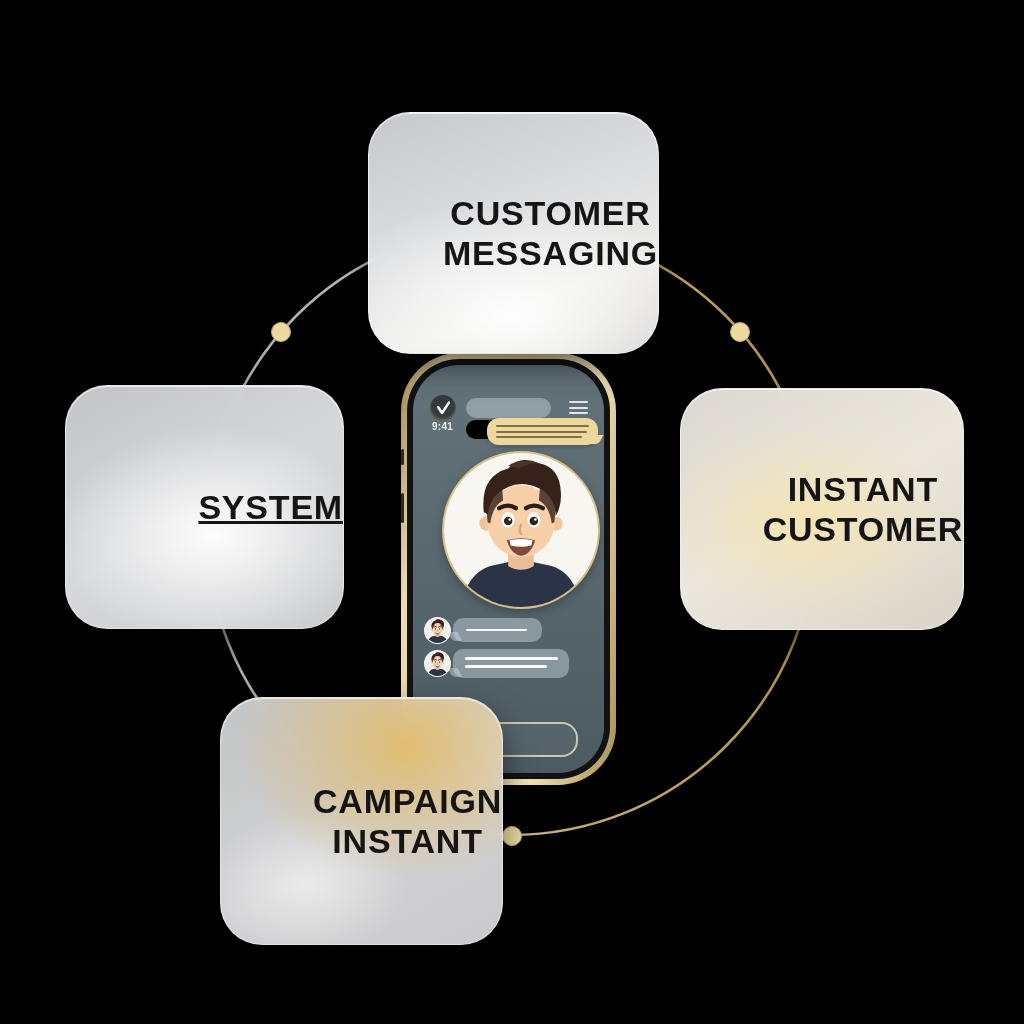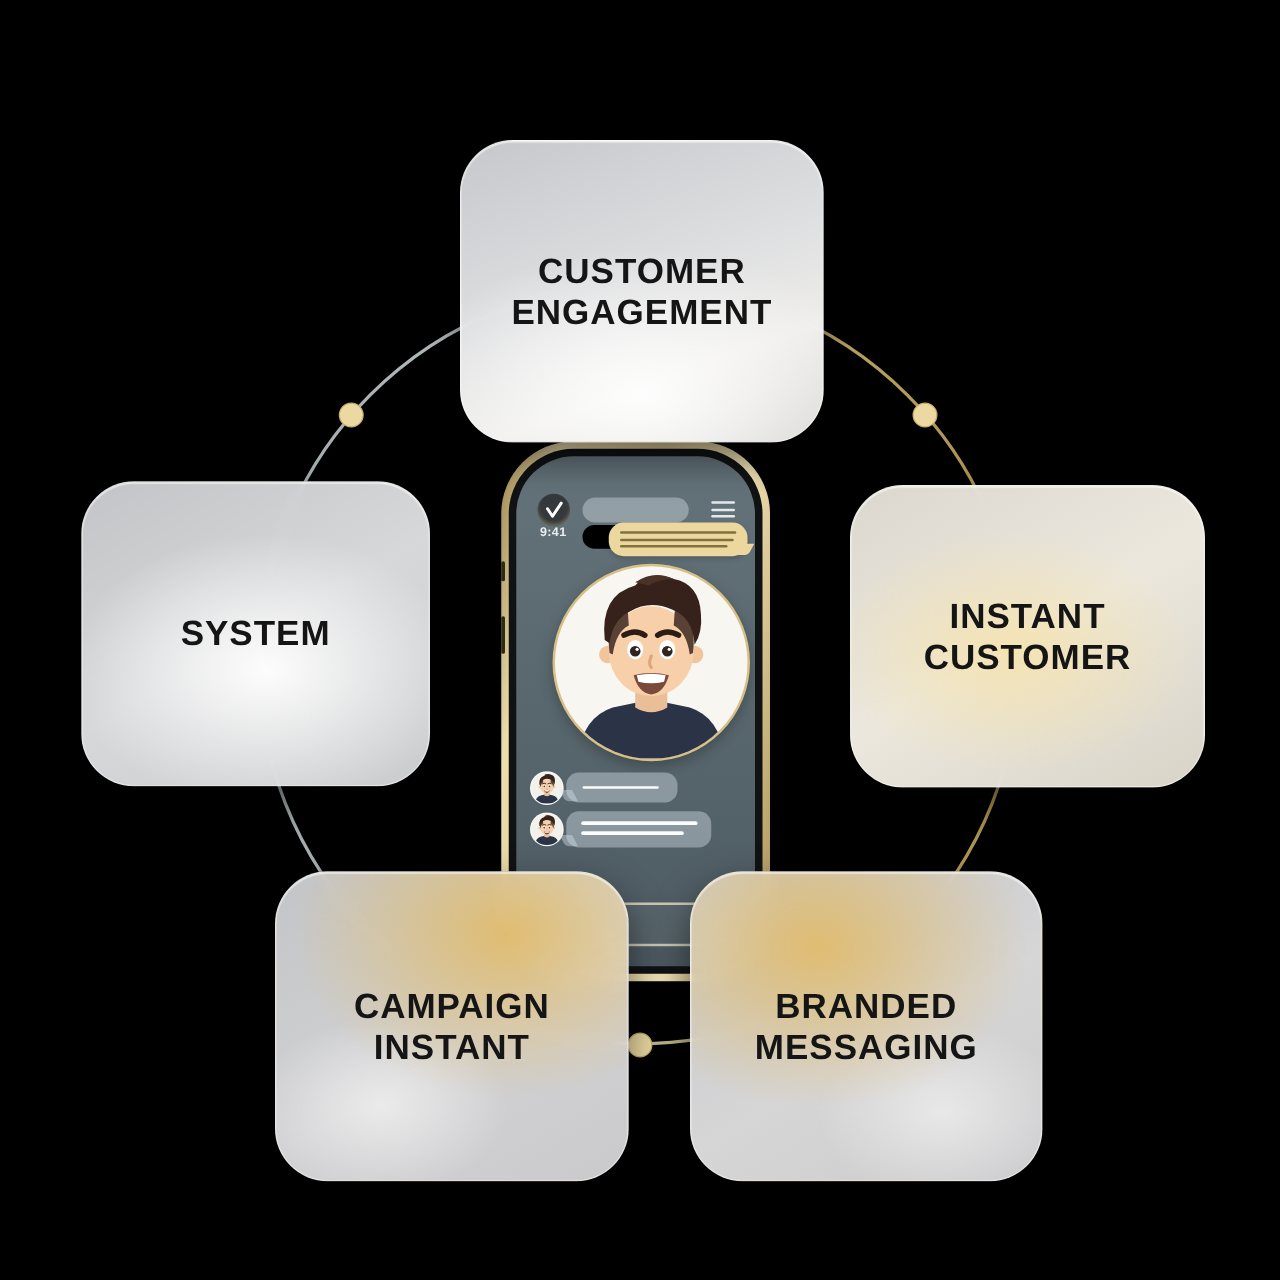--- a/index.html
+++ b/index.html
@@ -49,35 +49,35 @@
   .msg-avatar{position:absolute;width:25px;height:25px;border-radius:50%;background:#f3f1ec;overflow:hidden;border:1px solid rgba(255,255,255,0.5);}
   .msg-avatar svg{width:100%;height:100%;display:block;}
   .bubble-gray{position:absolute;background:rgba(214,226,233,0.42);border-radius:10px;}
   .bubble-gray:after{content:"";position:absolute;left:-3px;bottom:1px;width:10px;height:9px;background:rgba(214,226,233,0.42);transform:skewX(28deg);border-radius:0 0 0 3px;}
   .bubble-gray i{position:absolute;height:2.5px;background:#fbfcfc;border-radius:2px;display:block;}
   
   .input-bar{position:absolute;left:33px;top:357px;width:128px;height:31px;border-radius:16px;border:2px solid rgba(242,233,202,0.75);background:rgba(255,255,255,0.05);}
   
   .card{
     position:absolute;z-index:3;border-radius:42px;
-    display:flex;align-items:center;justify-content:center;text-align:center;
-    color:#151515;font-size:28px;font-weight:600;letter-spacing:0.8px;line-height:1.18;
+    display:flex;align-items:center;justify-content:flex-end;text-align:center;
+    color:#151515;font-size:34px;font-weight:600;letter-spacing:0.8px;line-height:1.18;
     backdrop-filter:blur(9px);-webkit-backdrop-filter:blur(9px);
     border:1px solid rgba(255,255,255,0.45);
     box-shadow:0 14px 30px rgba(0,0,0,0.5), inset 0 1px 1px rgba(255,255,255,0.7);
   }
   .card .lbl span{display:block;}
   .card-top{left:368px;top:112px;width:289px;height:240px;
     background:
       radial-gradient(120% 90% at 50% 85%, rgba(255,255,255,0.92) 0%, rgba(255,255,255,0) 55%),
       linear-gradient(160deg, rgba(210,212,216,0.94) 0%, rgba(233,234,236,0.95) 45%, rgba(247,246,243,0.96) 72%, rgba(225,224,221,0.94) 100%);}
   .card-left{left:65px;top:385px;width:277px;height:242px;
     background:
       radial-gradient(95% 75% at 53% 62%, rgba(255,255,255,0.95) 0%, rgba(255,255,255,0) 60%),
-      linear-gradient(150deg, rgba(209,211,214,0.93) 0%, rgba(228,229,231,0.94) 50%, rgba(219,220,222,0.93) 100%);}
+      linear-gradient(150deg, rgba(209,211,214,0.93) 0%, rgba(228,229,231,0.94) 50%, rgba(219,220,222,0.93) 100%); text-decoration: underline;}
   .card-right{left:680px;top:388px;width:282px;height:240px;
     background:
       radial-gradient(85% 65% at 45% 55%, rgba(246,226,168,0.8) 0%, rgba(246,226,168,0) 62%),
       linear-gradient(150deg, rgba(231,227,218,0.95) 0%, rgba(245,241,231,0.96) 50%, rgba(230,225,212,0.94) 100%);}
   .card-bl{left:192px;top:697px;width:281px;height:246px;
     background:
       radial-gradient(105% 92% at 66% 20%, rgba(226,186,100,0.88) 0%, rgba(226,186,100,0) 58%),
       radial-gradient(60% 48% at 30% 76%, rgba(255,255,255,0.55) 0%, rgba(255,255,255,0) 60%),
       linear-gradient(150deg, rgba(211,213,216,0.92) 0%, rgba(226,226,228,0.93) 55%, rgba(219,219,221,0.92) 100%); margin-left: 28px;}
   .card-br{left:552px;top:697px;width:280px;height:246px;
@@ -212,21 +212,21 @@
         <i style="left:12px;top:16px;width:82px;"></i>
       </div>
 
       <div class="input-bar"></div>
     </div>
   </div>
 
   <div class="card card-top">
     <div class="lbl">
       <span>CUSTOMER</span>
-      <span>ENGAGEMENT</span>
+      <span>MESSAGING</span>
     </div>
   </div>
 
   <div class="card card-left">
     <div class="lbl">
       <span>SYSTEM</span>
     </div>
   </div>
 
   <div class="card card-right">
@@ -236,20 +236,14 @@
     </div>
   </div>
 
   <div class="card card-bl">
     <div class="lbl">
       <span>CAMPAIGN</span>
       <span>INSTANT</span>
     </div>
   </div>
 
-  <div class="card card-br">
-    <div class="lbl">
-      <span>BRANDED</span>
-      <span>MESSAGING</span>
-    </div>
-  </div>
 
 </div>
 
 </body></html>

